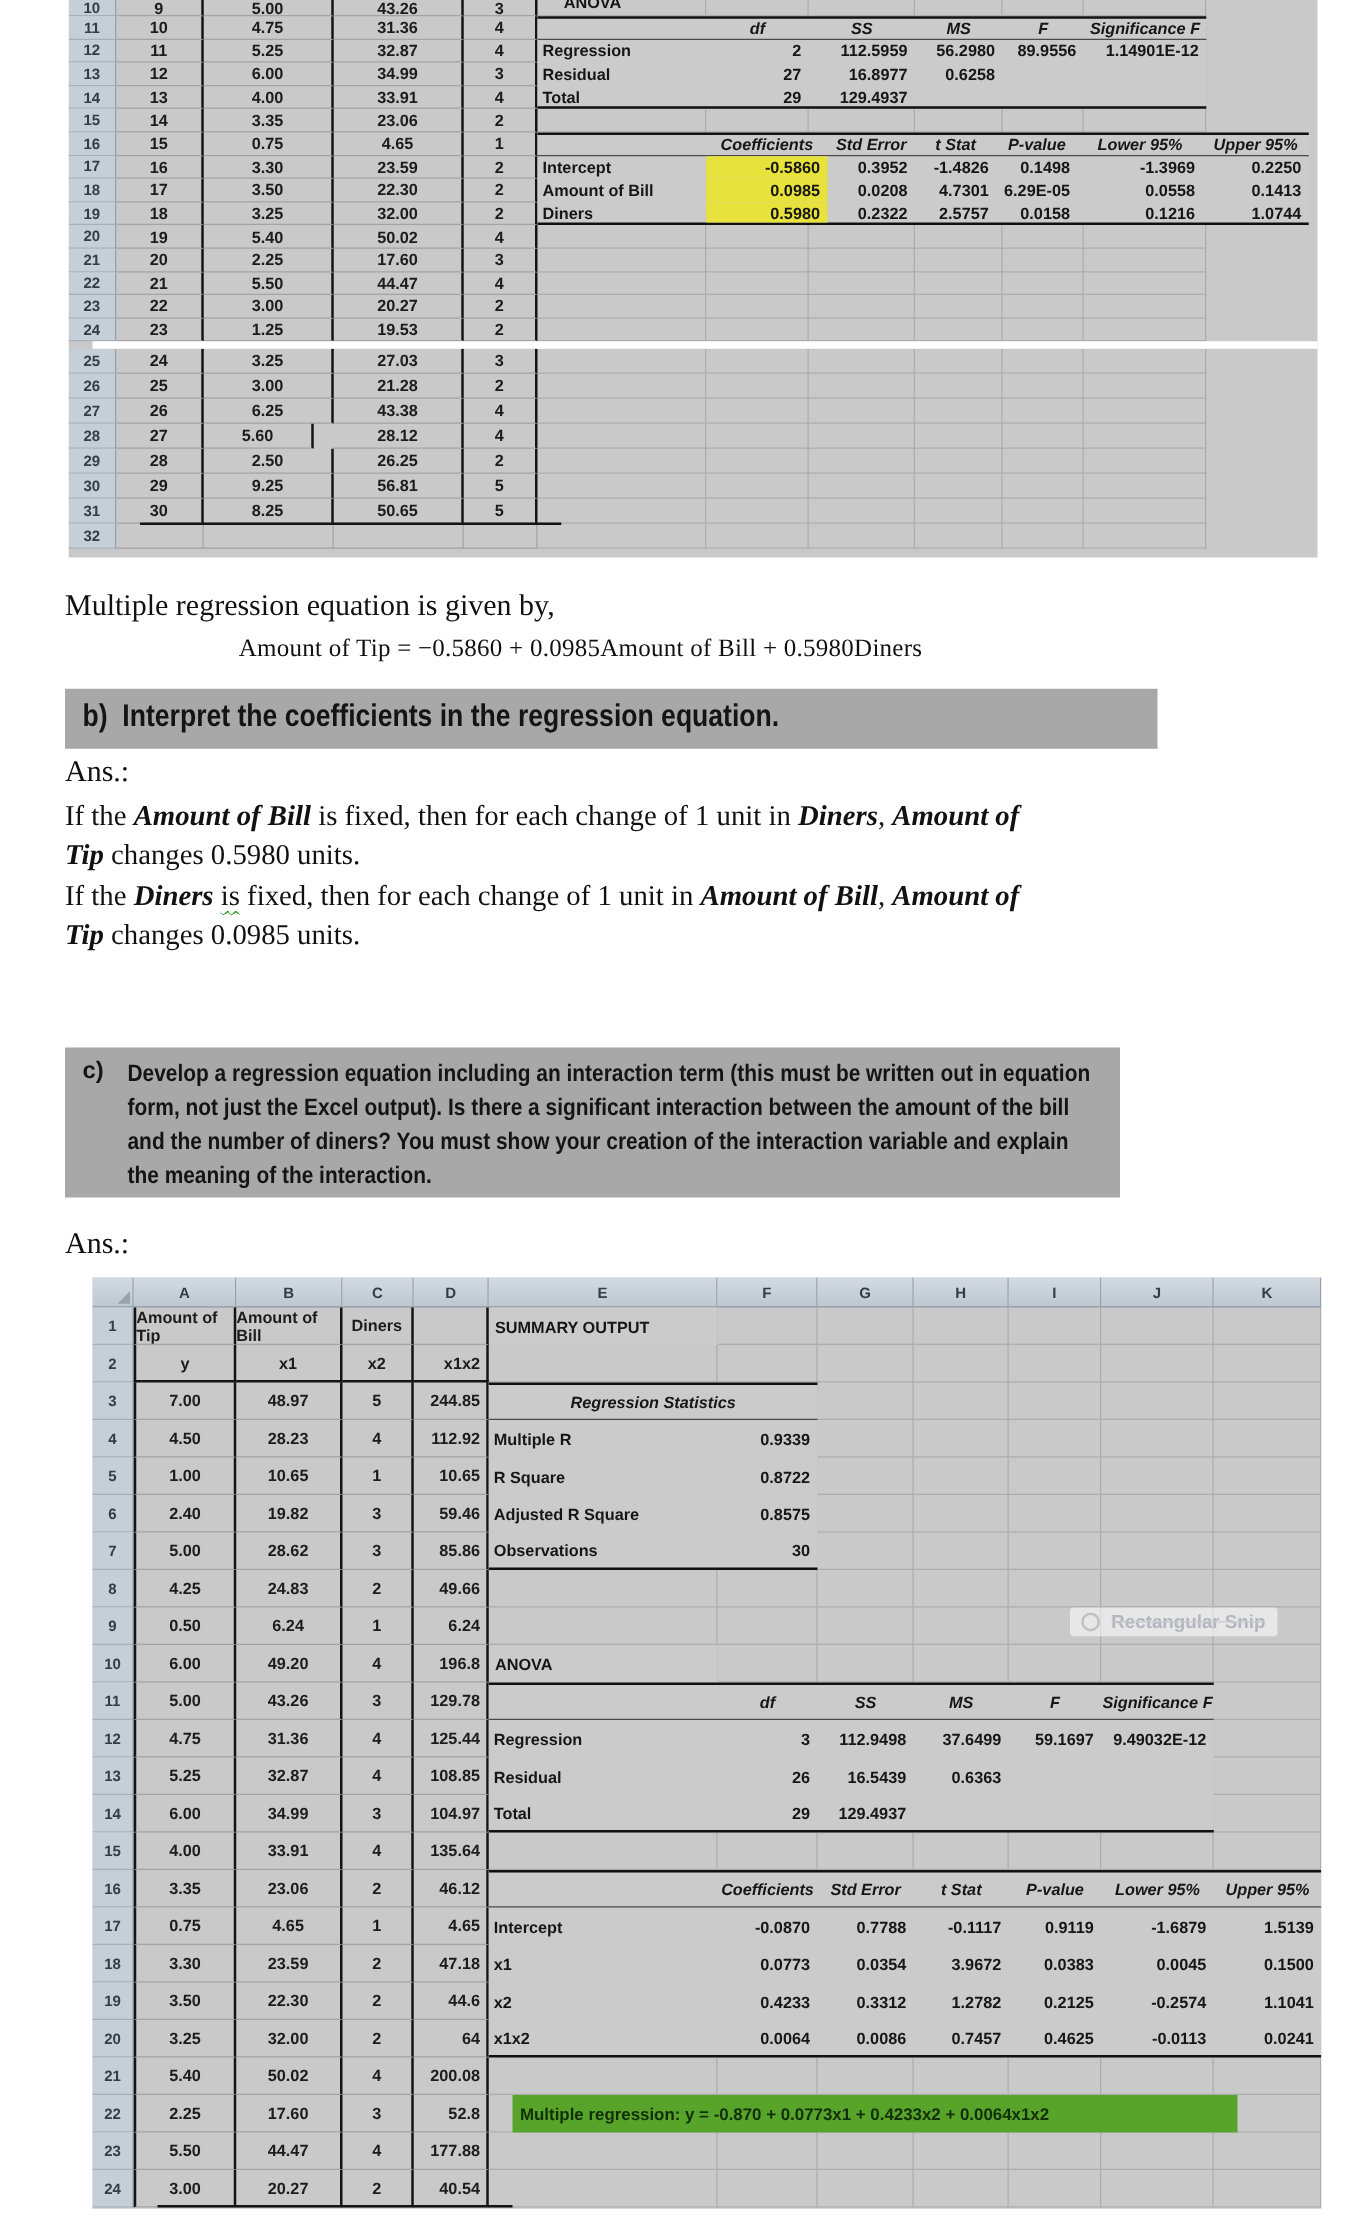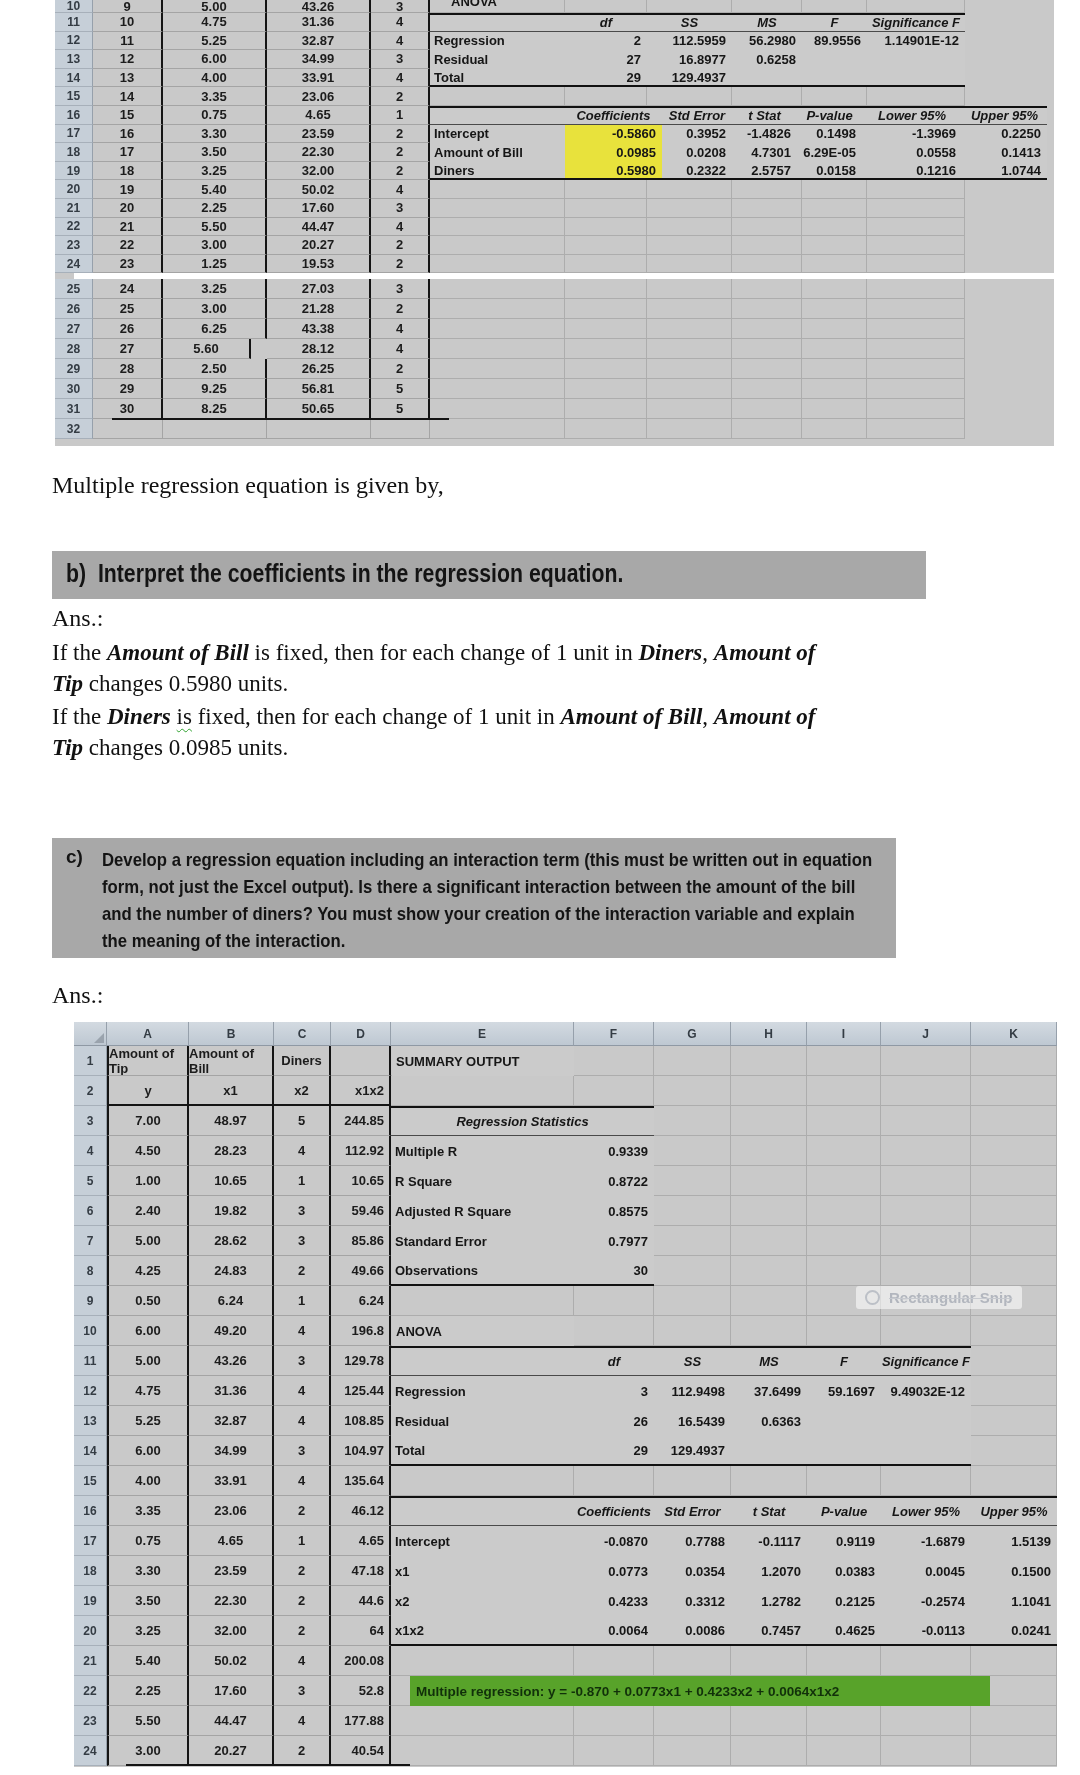--- a/index.html
+++ b/index.html
@@ -365,20 +365,21 @@
           <div class="tcell" style="width: 65px; height: 100%; justify-content: flex-end; padding-right: 6px;">0.0158</div>
           <div class="tcell" style="width: 100px; height: 100%; justify-content: flex-end; padding-right: 6px;">0.1216</div>
           <div class="tcell" style="width: 85px; height: 100%; justify-content: flex-end; padding-right: 6px;">1.0744</div>
         </div>
       </div>
       <div class="abs" style="left: 0px; top: 273.4px; width: 999px; height: 6px; background: rgb(255, 255, 255); z-index: 6;"></div>
     </div>
 
   <div class="abs serif" style="left:33px;top:472px;font-size:24px;"><span>Multiple regression equation is given by,</span></div>
 
+  <div class="abs serif" style="left:172px;top:508px;font-size:20px;letter-spacing:0.2px;"><span>Amount of Tip = −0.5860 + 0.0985Amount of Bill + 0.5980Diners</span></div>
 
   <div class="abs hl-gray" style="left:33px;top:551px;width:874px;height:48px;">
     <div style="padding:8px 0 0 14px;font:700 25px 'Liberation Sans',sans-serif;color:#141414;">
       <span class="condensed"><span>b)</span>&nbsp;&nbsp;<span>Interpret the coefficients in the regression equation.</span></span>
     </div>
   </div>
 
   <div class="abs serif" style="left:33px;top:605px;font-size:24px;"><span>Ans.:</span></div>
 
   <div class="abs serif" style="left:33px;top:637px;width:940px;font-size:23px;line-height:31px;">
@@ -718,24 +719,20 @@
           <div class="tcell" style="width: 80px; height: 100%; justify-content: flex-end; padding-right: 6px;">0.9339</div>
         </div>
         <div class="trow" style="height: 30px;">
           <div class="tcell" style="width: 183px; height: 100%; justify-content: flex-start; padding-left: 4px;">R Square</div>
           <div class="tcell" style="width: 80px; height: 100%; justify-content: flex-end; padding-right: 6px;">0.8722</div>
         </div>
         <div class="trow" style="height: 30px;">
           <div class="tcell" style="width: 183px; height: 100%; justify-content: flex-start; padding-left: 4px;">Adjusted R Square</div>
           <div class="tcell" style="width: 80px; height: 100%; justify-content: flex-end; padding-right: 6px;">0.8575</div>
         </div>
-        <div class="trow" style="height: 30px;">
-          <div class="tcell" style="width: 183px; height: 100%; justify-content: flex-start; padding-left: 4px;">Standard Error</div>
-          <div class="tcell" style="width: 80px; height: 100%; justify-content: flex-end; padding-right: 6px;">0.7977</div>
-        </div>
         <div class="trow" style="height: 30px; border-bottom: 2px solid rgb(17, 17, 17);">
           <div class="tcell" style="width: 183px; height: 100%; justify-content: flex-start; padding-left: 4px;">Observations</div>
           <div class="tcell" style="width: 80px; height: 100%; justify-content: flex-end; padding-right: 6px;">30</div>
         </div>
       </div>
       <div class="ov" style="left: 318px; top: 294px; width: 182px; height: 30px; display: flex; align-items: center; padding-left: 4px; font: 700 13px &quot;Liberation Sans&quot;, sans-serif; color: rgb(22, 22, 22);">ANOVA</div>
       <div class="ov" style="left: 317px; top: 324px; width: 580px;">
         <div class="trow" style="height: 30px; border-top: 2px solid rgb(17, 17, 17); border-bottom: 1px solid rgb(74, 74, 74);">
           <div class="tcell" style="width: 183px; height: 100%; justify-content: flex-start; padding-left: 4px;"></div>
           <div class="tcell it" style="width: 80px; height: 100%; justify-content: center;">df</div>
@@ -785,21 +782,21 @@
           <div class="tcell" style="width: 77px; height: 100%; justify-content: flex-end; padding-right: 6px;">0.7788</div>
           <div class="tcell" style="width: 76px; height: 100%; justify-content: flex-end; padding-right: 6px;">-0.1117</div>
           <div class="tcell" style="width: 74px; height: 100%; justify-content: flex-end; padding-right: 6px;">0.9119</div>
           <div class="tcell" style="width: 90px; height: 100%; justify-content: flex-end; padding-right: 6px;">-1.6879</div>
           <div class="tcell" style="width: 86px; height: 100%; justify-content: flex-end; padding-right: 6px;">1.5139</div>
         </div>
         <div class="trow" style="height: 30px;">
           <div class="tcell" style="width: 183px; height: 100%; justify-content: flex-start; padding-left: 4px;">x1</div>
           <div class="tcell" style="width: 80px; height: 100%; justify-content: flex-end; padding-right: 6px;">0.0773</div>
           <div class="tcell" style="width: 77px; height: 100%; justify-content: flex-end; padding-right: 6px;">0.0354</div>
-          <div class="tcell" style="width: 76px; height: 100%; justify-content: flex-end; padding-right: 6px;">1.2070</div>
+          <div class="tcell" style="width: 76px; height: 100%; justify-content: flex-end; padding-right: 6px;">3.9672</div>
           <div class="tcell" style="width: 74px; height: 100%; justify-content: flex-end; padding-right: 6px;">0.0383</div>
           <div class="tcell" style="width: 90px; height: 100%; justify-content: flex-end; padding-right: 6px;">0.0045</div>
           <div class="tcell" style="width: 86px; height: 100%; justify-content: flex-end; padding-right: 6px;">0.1500</div>
         </div>
         <div class="trow" style="height: 30px;">
           <div class="tcell" style="width: 183px; height: 100%; justify-content: flex-start; padding-left: 4px;">x2</div>
           <div class="tcell" style="width: 80px; height: 100%; justify-content: flex-end; padding-right: 6px;">0.4233</div>
           <div class="tcell" style="width: 77px; height: 100%; justify-content: flex-end; padding-right: 6px;">0.3312</div>
           <div class="tcell" style="width: 76px; height: 100%; justify-content: flex-end; padding-right: 6px;">1.2782</div>
           <div class="tcell" style="width: 74px; height: 100%; justify-content: flex-end; padding-right: 6px;">0.2125</div>

